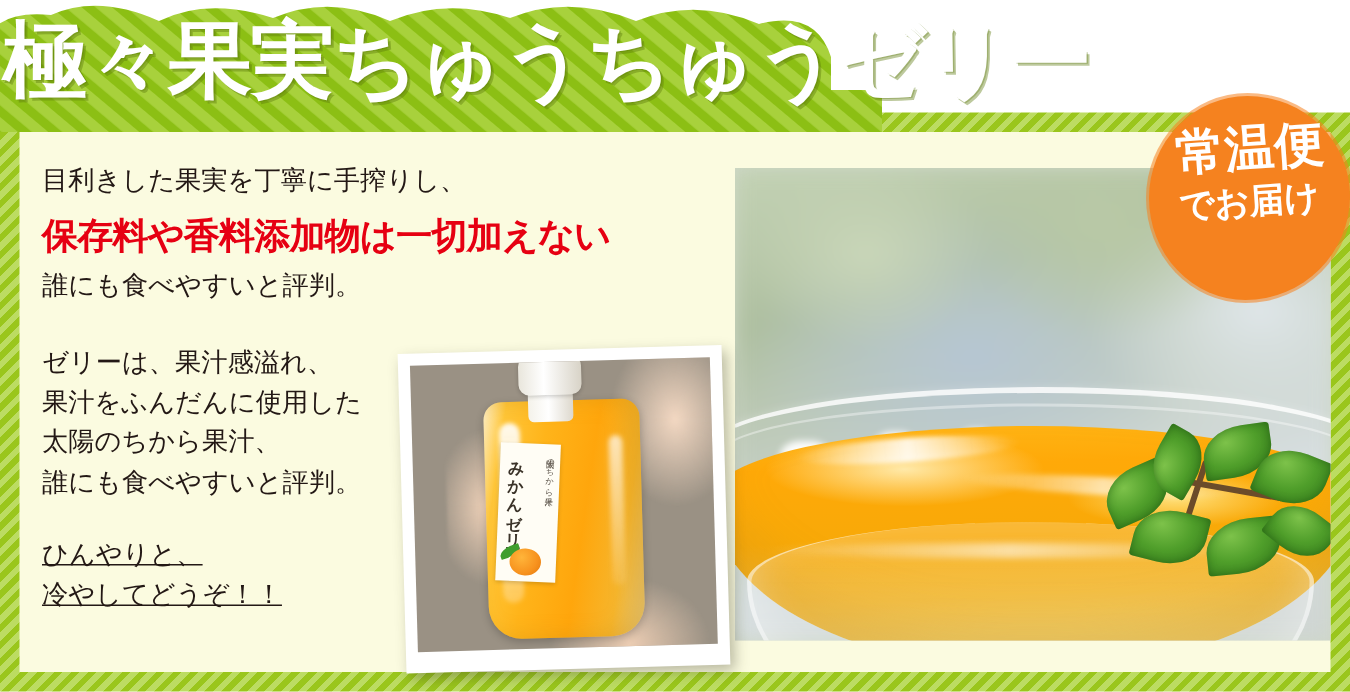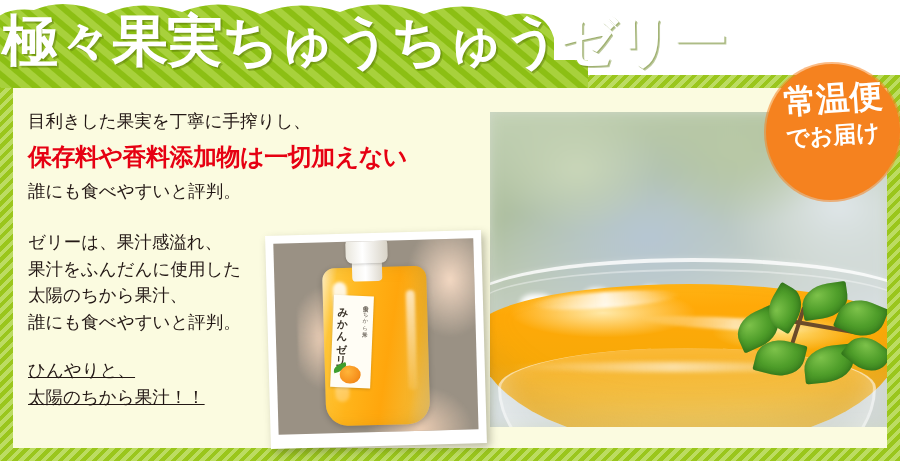--- a/index.html
+++ b/index.html
@@ -367,21 +367,21 @@
 
     <div class="para2">
       <div class="line">ゼリーは、果汁感溢れ、</div>
       <div class="line">果汁をふんだんに使用した</div>
       <div class="line">太陽のちから果汁、</div>
       <div class="line">誰にも食べやすいと評判。</div>
     </div>
 
     <div class="para3">
       <div class="line">ひんやりと、</div>
-      <div class="line">太陽のちから果汁！！</div>
+      <div class="line">冷やしてどうぞ！！</div>
     </div>
   </div>
 
   <div class="badge">
     <div class="disc"></div>
     <div class="b1">常温便</div>
     <div class="b2">でお届け</div>
   </div>
 
 </div>

